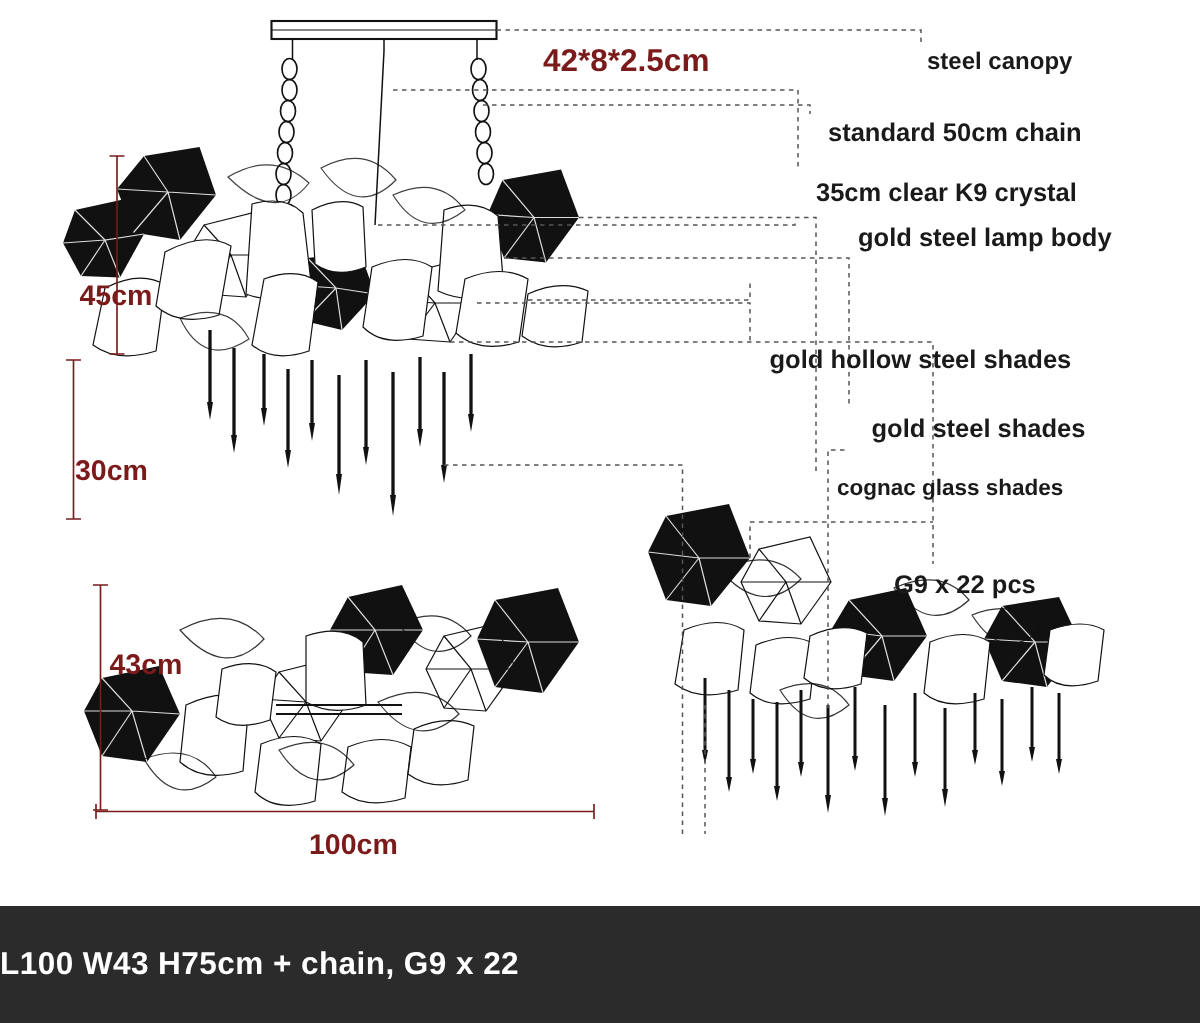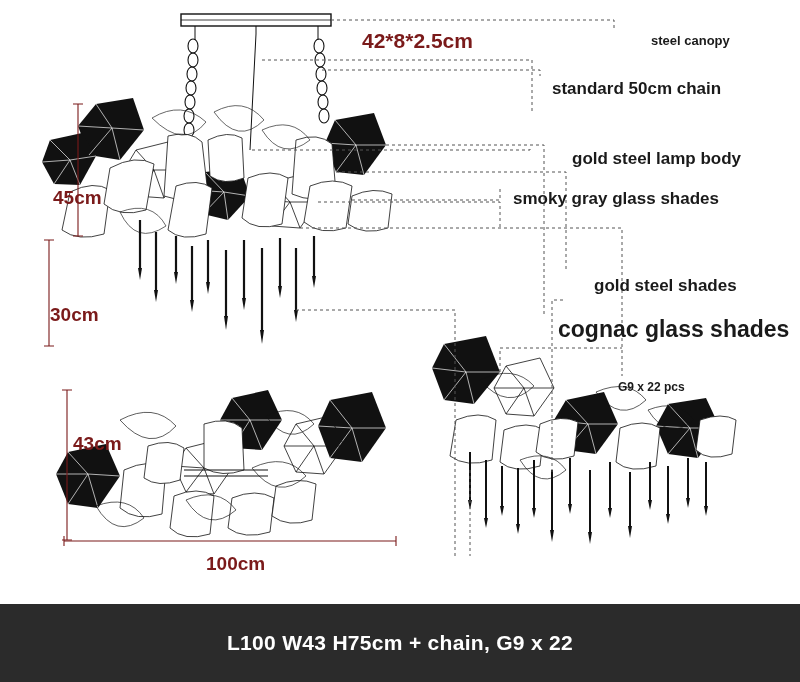--- a/index.html
+++ b/index.html
@@ -23,21 +23,21 @@
     color:#7a1a1a;
     font-weight:bold;
     white-space:nowrap;
     line-height:1;
   }
   .footer{
     position:absolute;
     left:0;bottom:0;
     width:800px;height:78px;
     background:#2b2b2b;
-    display:flex;align-items:center;justify-content:center;
+    display:flex;align-items:center;justify-content:flex-start;
   }
   .footer span{
     color:#ffffff;
     font-size:21px;
     font-weight:bold;
     letter-spacing:.3px;
   }
   svg{position:absolute;left:0;top:0;}
   .ld{stroke:#555;stroke-width:1;fill:none;stroke-dasharray:3 3;}
   .dimline{stroke:#7a1a1a;stroke-width:1.1;fill:none;}
@@ -277,25 +277,26 @@
       <path class="ld" d="M500,372 L500,348 L622,348"></path>
     </g>
   </svg>
 
   <div class="dim" style="left:362px;top:30px;font-size:21px;">42*8*2.5cm</div>
   <div class="dim" style="left:53px;top:188px;font-size:19px;">45cm</div>
   <div class="dim" style="left:50px;top:305px;font-size:19px;">30cm</div>
   <div class="dim" style="left:73px;top:402px;font-size:19px;margin-top:32px;">43cm</div>
   <div class="dim" style="left:206px;top:554px;font-size:19px;">100cm</div>
 
-  <div class="lbl" style="left:651px;top:34px;font-size:13px;">steel canopy</div>
+  <div class="lbl" style="left:618px;top:34px;font-size:16px;">steel canopy</div>
   <div class="lbl" style="left:552px;top:80px;font-size:17px;">standard 50cm chain</div>
+  <div class="lbl" style="left:544px;top:120px;font-size:17px;">35cm clear K9 crystal</div>
   <div class="lbl" style="left:572px;top:150px;font-size:17px;">gold steel lamp body</div>
-  <div class="lbl" style="left:513px;top:190px;font-size:17px;">smoky gray glass shades</div>
-  <div class="lbl" style="left:594px;top:277px;font-size:17px;">gold steel shades</div>
-  <div class="lbl" style="left:558px;top:318px;font-size:23px;text-align:right;">cognac glass shades</div>
-  <div class="lbl" style="left:618px;top:381px;font-size:12px;">G9 x 22 pcs</div>
+  <div class="lbl" style="left:513px;top:231px;font-size:17px;">gold hollow steel shades</div>
+  <div class="lbl" style="left:581px;top:277px;font-size:17px;">gold steel shades</div>
+  <div class="lbl" style="left:558px;top:318px;font-size:15px;text-align:right;">cognac glass shades</div>
+  <div class="lbl" style="left:596px;top:381px;font-size:17px;">G9 x 22 pcs</div>
 
   <div class="footer">
     <span>L100 W43 H75cm + chain, G9 x 22</span>
   </div>
 
 </div>
 
 </body></html>

